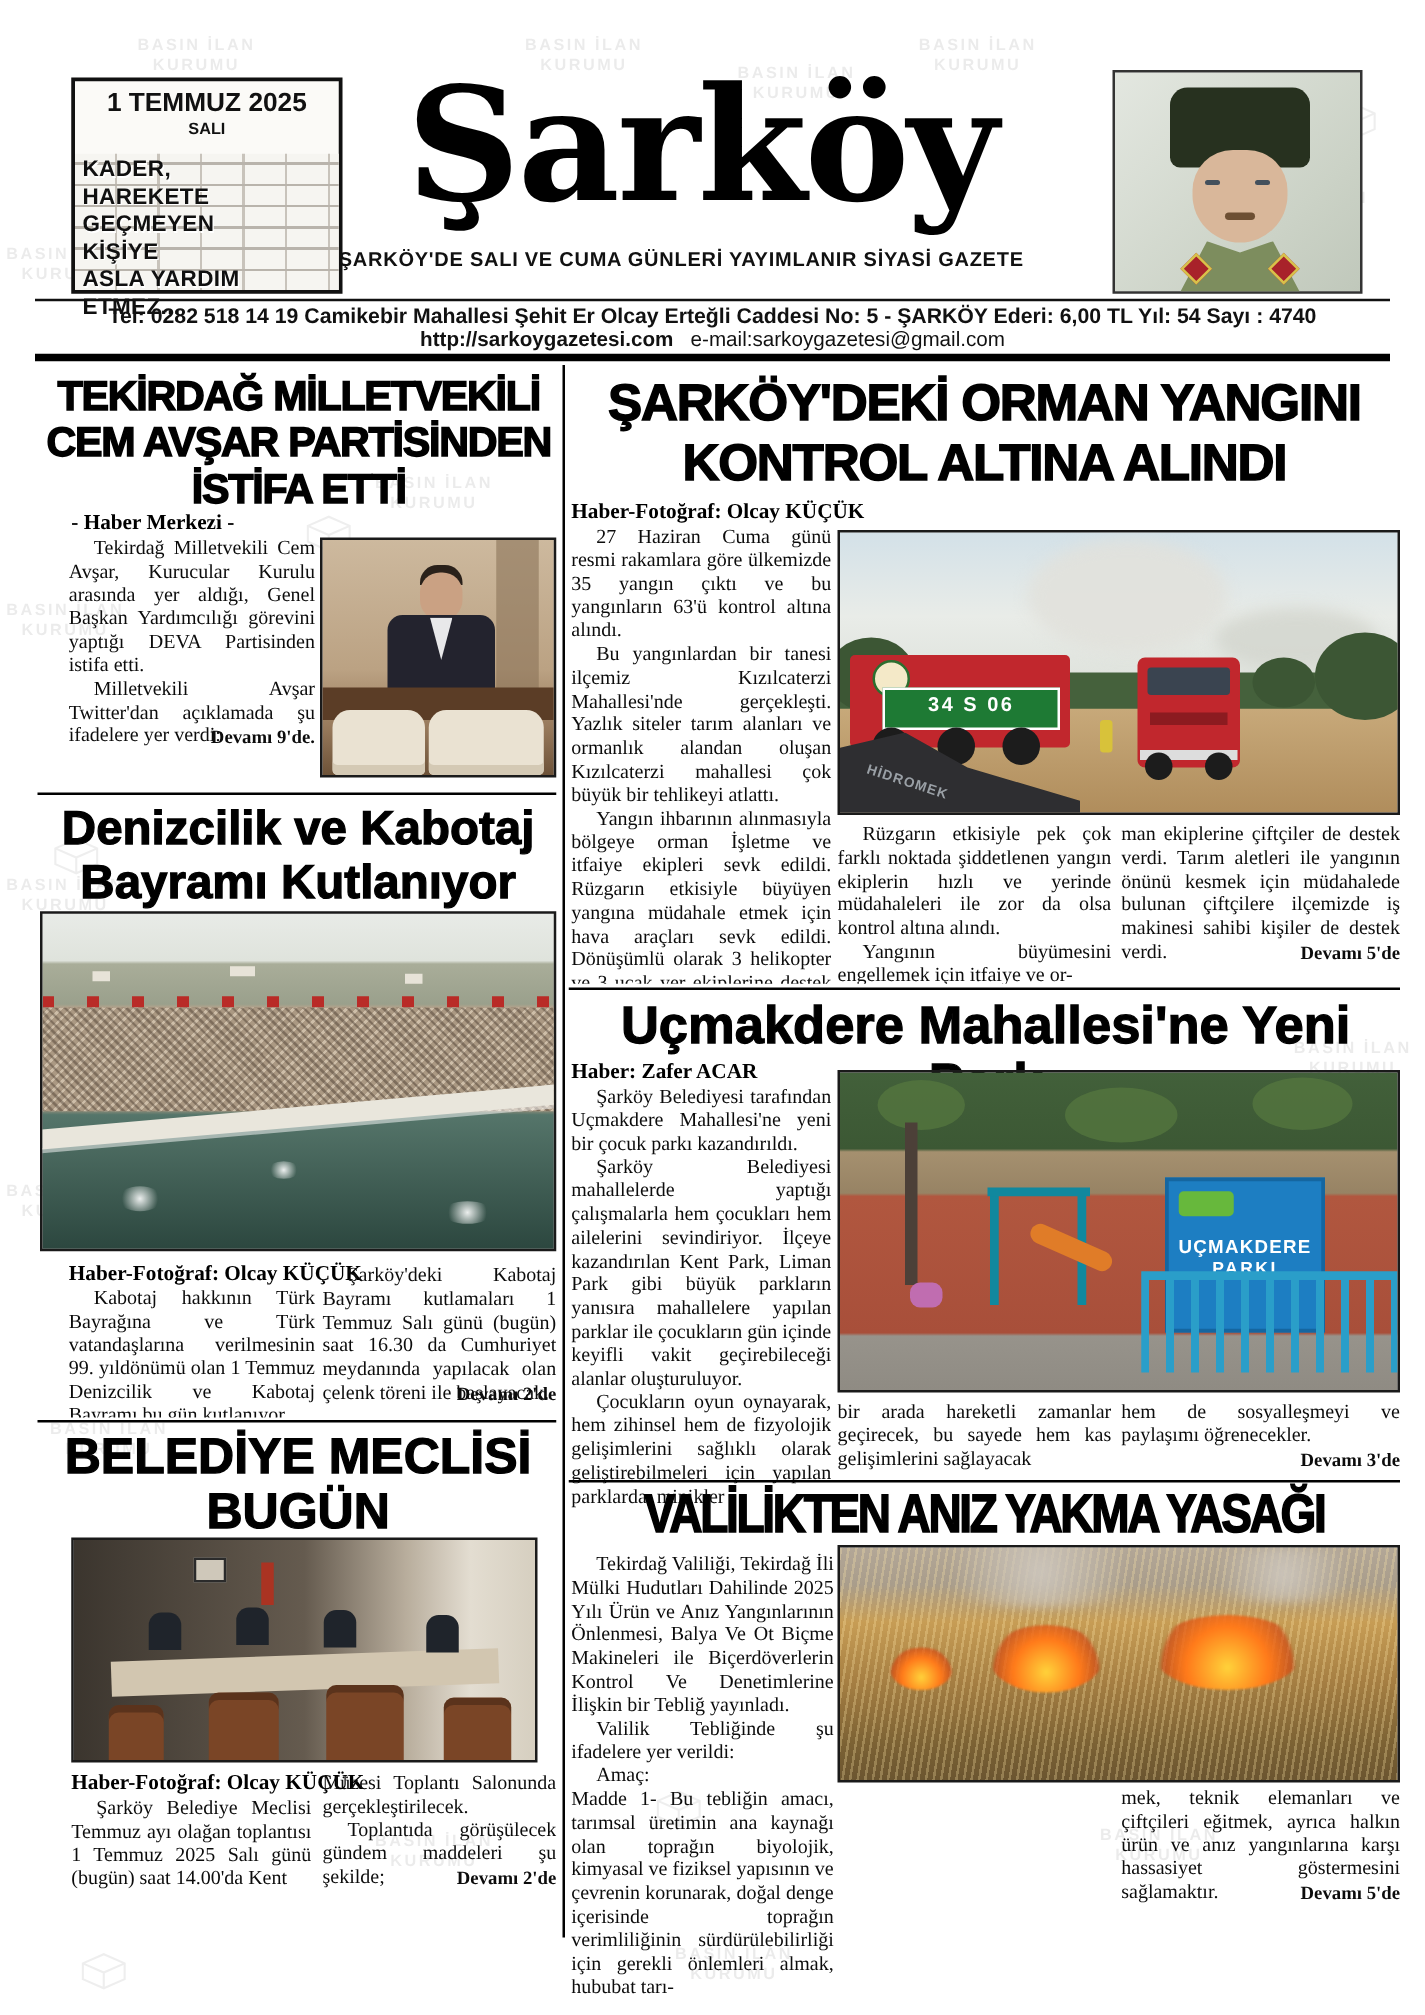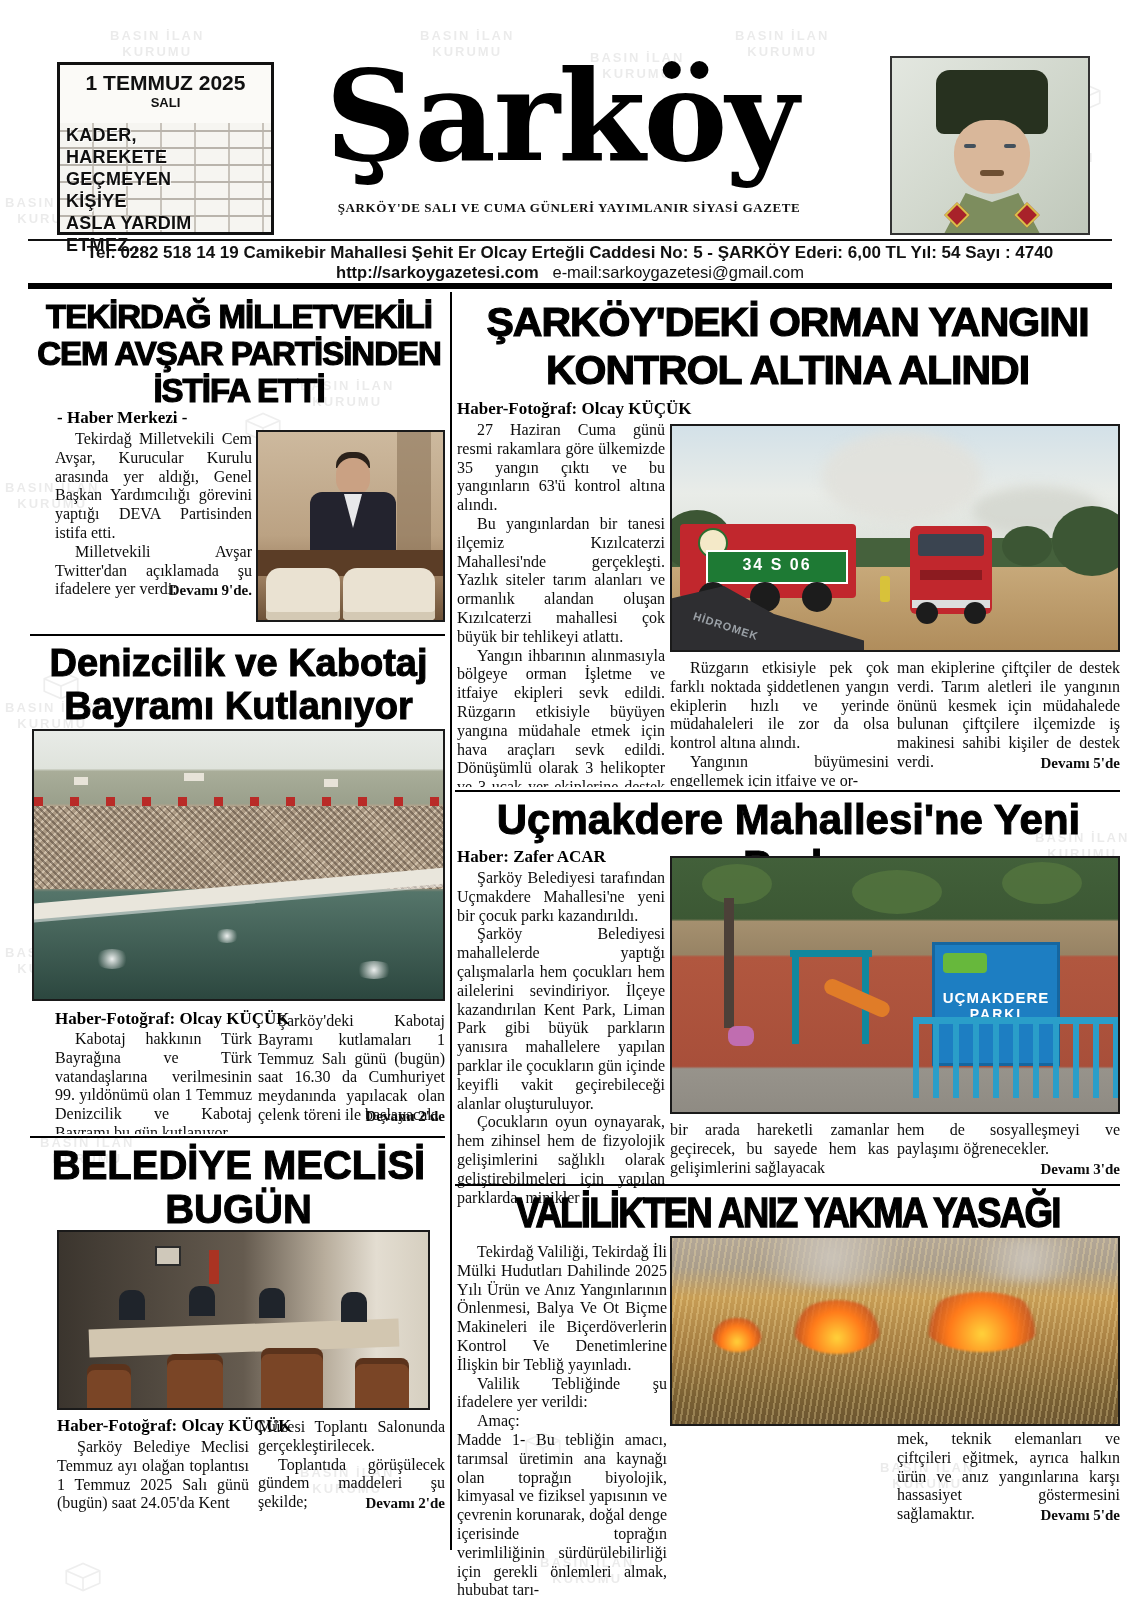--- a/index.html
+++ b/index.html
@@ -18,22 +18,22 @@
   .brick{position:absolute;left:0;right:0;top:58px;bottom:0;
          background-color:#f6f5f1;
          background-image:repeating-linear-gradient(0deg,transparent 0 15px,#b9b4ac 15px 17px),
                           repeating-linear-gradient(90deg,transparent 0 32px,#c8c3bb 32px 34px);}
   .motto{position:absolute;left:6px;top:60px;width:170px;
          font-family:"Liberation Sans",sans-serif;font-weight:bold;font-size:18px;line-height:1.22;
          color:#101010;letter-spacing:.3px;text-shadow:1px 1px 0 #fff;white-space:pre-line;}
   .paper-title{position:absolute;left:252px;top:30px;width:618px;height:172px;
                font-family:"DejaVu Serif",serif;font-weight:bold;font-size:126px;line-height:172px;
                text-align:center;letter-spacing:-2px;}
-  .paper-sub{position:absolute;left:260px;top:200px;width:618px;text-align:center;
-             font-family:Liberation Serif, serif;font-weight:bold;font-size:13px;letter-spacing:.6px;color:#111;}
+  .paper-sub{position:absolute;left:236px;top:200px;width:618px;text-align:center;
+             font-family:Liberation Sans, sans-serif;font-weight:bold;font-size:16px;letter-spacing:.6px;color:#111;}
   .ata-box{position:absolute;left:890px;top:56px;width:200px;height:179px;border:2px solid #333;
            box-sizing:border-box;background:linear-gradient(135deg,#e3e7e0,#cbd2c6 70%,#c0c8bb);overflow:hidden;}
   .ata-hat{position:absolute;left:44px;top:12px;width:112px;height:64px;background:#27311f;border-radius:14px 14px 8px 8px;}
   .ata-face{position:absolute;left:62px;top:62px;width:76px;height:74px;background:#d9b79a;border-radius:34px 34px 40px 40px;}
   .ata-eye{position:absolute;width:12px;height:4px;background:#43505c;border-radius:2px;}
   .ata-mus{position:absolute;left:88px;top:112px;width:24px;height:6px;background:#6d4f33;border-radius:3px;}
   .ata-body{position:absolute;left:34px;top:130px;width:132px;height:50px;background:#7d8d5e;
             clip-path:polygon(12% 100%,30% 10%,50% 28%,70% 10%,88% 100%);}
   .ata-tab{position:absolute;width:14px;height:14px;background:#a8222a;border:2px solid #d8c14a;transform:rotate(45deg);}
   .rule-thin{position:absolute;left:28px;width:1084px;height:2px;background:#111;}
@@ -260,21 +260,21 @@
     <div class="mec-man" style="left:130px;top:54px"></div>
     <div class="mec-man" style="left:200px;top:56px"></div>
     <div class="mec-man" style="left:282px;top:60px"></div>
     <div class="mec-chair" style="left:28px"></div>
     <div class="mec-chair" style="left:108px;width:56px;height:62px"></div>
     <div class="mec-chair" style="left:202px;width:62px;height:68px"></div>
     <div class="mec-chair" style="left:296px;width:54px;height:58px"></div>
   </div>
   <div class="byline" style="left:57px;top:1416px">Haber-Fotoğraf: Olcay KÜÇÜK</div>
   <div class="tcol" style="left:57px;top:1438px;width:192px;height:100px">
-    <p class="ind">Şarköy Belediye Meclisi Temmuz ayı olağan toplantısı 1 Temmuz 2025 Salı günü (bugün) saat 24.05'da Kent</p>
+    <p class="ind">Şarköy Belediye Meclisi Temmuz ayı olağan toplantısı 1 Temmuz 2025 Salı günü (bugün) saat 14.00'da Kent</p>
   </div>
   <div class="tcol" style="left:258px;top:1418px;width:187px;height:120px">
     <p>Müzesi Toplantı Salonunda gerçekleştirilecek.</p>
     <p class="ind">Toplantıda görüşülecek gündem maddeleri şu şekilde;</p>
     <div class="moreline">Devamı 2'de</div>
   </div>
 
   <div class="abs hl" style="left:457px;top:298px;width:661px;font-size:41px;line-height:48px">
     <div>ŞARKÖY'DEKİ ORMAN YANGINI</div>
     <div>KONTROL ALTINA ALINDI</div>

